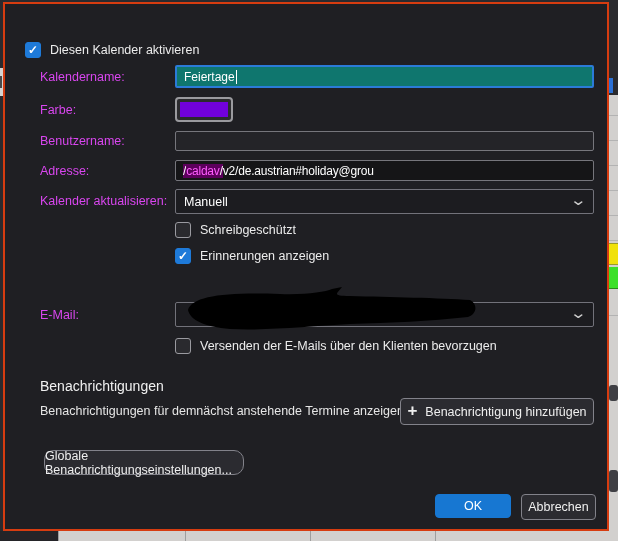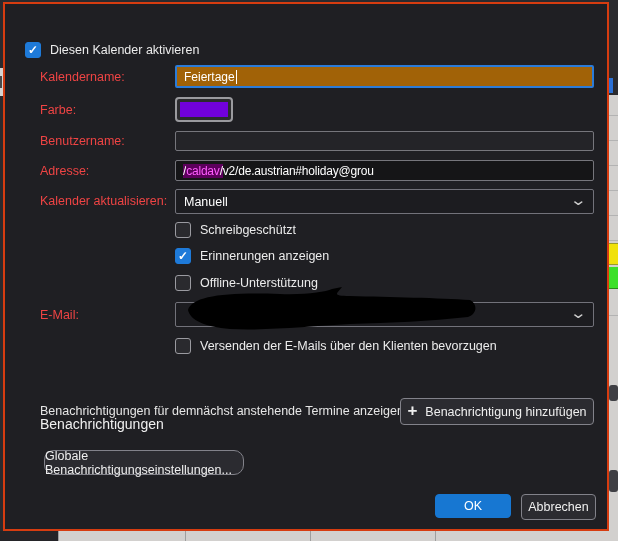--- a/index.html
+++ b/index.html
@@ -34,38 +34,38 @@
     background:#d63c10; color:#fff; display:flex; align-items:center;
     padding-left:10px; font-size:12.5px;
   }
   .close-btn {
     position:absolute; right:0; top:0; width:40px; height:28px;
     display:flex; align-items:center; justify-content:center;
     color:#fff; font-size:14px; cursor:default;
   }
   .body { position:absolute; left:0; top:28px; right:0; bottom:0; }
 
-  .lbl { position:absolute; left:35px; color:#ef4444; font-size:12.5px; }
+  .lbl { position:absolute; left:35px; color:#d946ef; font-size:12.5px; }
 
   
   .check-row { position:absolute; display:flex; align-items:center; gap:9px; color:#ececec; font-size:12.5px; }
   .checkbox {
     width:16px; height:16px; border-radius:3px; flex:0 0 16px;
     background:#2a2a2e; border:1px solid #9a9aa0;
     display:flex; align-items:center; justify-content:center;
   }
   .checkbox.checked { background:#1e7ad9; border-color:#1e7ad9; color:#fff; font-size:12px; font-weight:bold; }
   .checkbox .mark { line-height:1; }
 
   
   .txt-input {
     position:absolute; left:170px; width:419px; color:#fff; font-size:12px;
     display:flex; align-items:center; padding:0 7px; white-space:nowrap; overflow:hidden;
   }
-  .input-name { top:33px; height:23px; background:#a16207; border:2px solid #2b7bd8; border-radius:2px; }
+  .input-name { top:33px; height:23px; background:#0f766e; border:2px solid #2b7bd8; border-radius:2px; }
   .input-user { top:99px; height:20px; background:#242428; border:1px solid #76767c; border-radius:2px; }
   .input-addr { top:128px; height:21px; background:#151517; border:1px solid #76767c; border-radius:2px; letter-spacing:-0.2px; }
   .caret { display:inline-block; width:1px; height:14px; background:#fff; margin-left:1px; }
   .hl { background:#5c005c; color:#fff; }
   .hl-word { background:#5c005c; color:#ff5cff; }
 
   
   .swatch-btn {
     position:absolute; left:170px; top:65px; width:58px; height:25px;
     background:#2b2b2e; border:2px solid #9a9a9e; border-radius:4px; padding:3px;
@@ -77,21 +77,21 @@
     position:absolute; left:170px; width:419px; height:25px;
     background:#1c1c20; border:1px solid #72727a; border-radius:2px;
     color:#fff; font-size:12.5px; display:flex; align-items:center; padding:8px 8px;
   }
   .select .chev { position:absolute; right:8px; top:1px; color:#d0d0d0; font-size:15px; transform:scaleX(1.4); }
 
   
   .scribble { position:absolute; left:175px; top:252px; width:310px; height:52px; pointer-events:none; }
 
   
-  .section-heading { position:absolute; left:35px; top:346px; color:#f0f0f0; font-size:14px;margin-top:38px; }
+  .section-heading { position:absolute; left:35px; top:346px; color:#f0f0f0; font-size:14px; }
   .notif-desc { position:absolute; left:35px; top:372px; color:#e6e6e6; font-size:12.5px; }
   .btn {
     background:#2b2b30; border:1px solid #82828a; border-radius:4px;
     color:#efefef; font-size:12.5px; display:flex; align-items:center; justify-content:center;
     cursor:default;
   }
   .btn-add { position:absolute; left:395px; top:366px; width:194px; height:27px; gap:8px; }
   .btn-add .plus { font-size:17px; font-weight:bold; line-height:1; margin-top:-2px; }
   .btn-global { position:absolute; left:39px; top:418px; width:200px; height:25px;border-radius:10px; }
 
@@ -177,24 +177,20 @@
     <div class="check-row" style="left:170px; top:190px;justify-content:space-between;">
       <span class="checkbox"></span>
       <span>Schreibgeschützt</span>
     </div>
     <div class="check-row" style="left:170px; top:216px;">
       <span class="checkbox checked">
           <span class="mark">✓</span>
         </span>
       <span>Erinnerungen anzeigen</span>
     </div>
-    <div class="check-row" style="left:170px; top:243px;">
-      <span class="checkbox"></span>
-      <span>Offline-Unterstützung</span>
-    </div>
 
     <div class="lbl" style="top:276px">E-Mail:</div>
     <div class="select" style="top:270px">
       <span class="chev">⌄</span>
     </div>
     <svg class="scribble" viewBox="0 0 310 52">
       <path d="M8,26 C12,12 45,8 100,10 C125,11 145,8 152,5 L162,3 C158,9 150,12 170,12 C210,13 260,14 290,16 C298,20 297,30 288,33 C250,37 210,39 170,40 C130,42 85,47 50,45 C25,43 10,36 8,26 Z" fill="#000"></path>
     </svg>
 
     <div class="check-row" style="left:170px; top:306px;">

